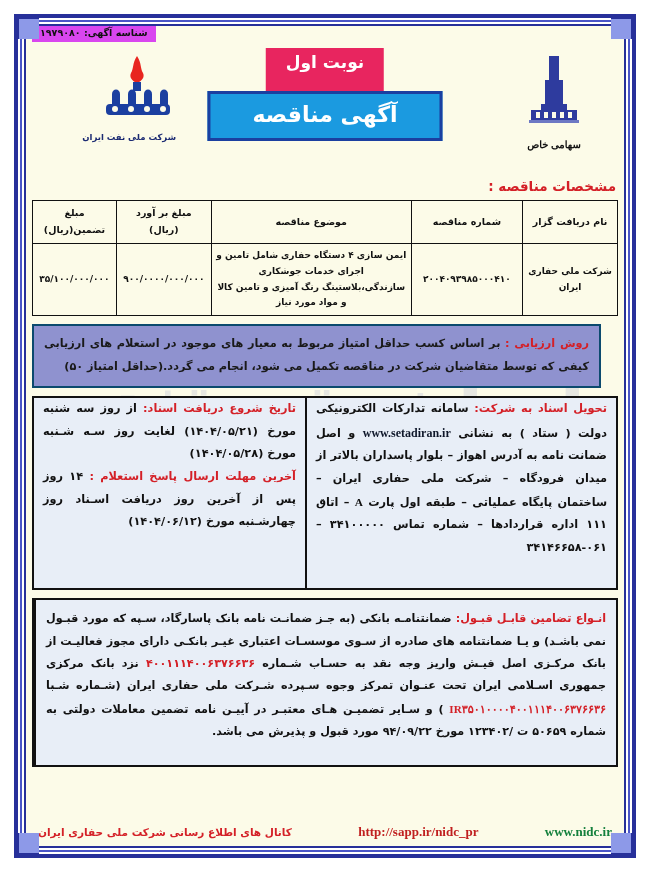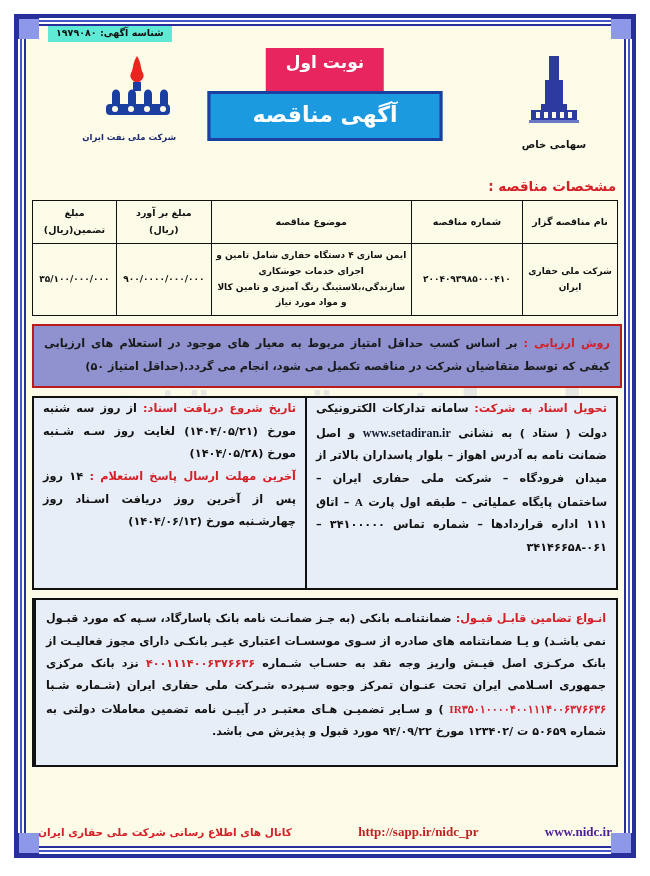--- a/index.html
+++ b/index.html
@@ -82,34 +82,34 @@
     letter-spacing:8px;
     pointer-events:none;
     z-index:1;
     white-space:nowrap;
   }
 
   
   .header{position:relative;height:150px;z-index:4;}
   .ad-id{
     position:absolute;
-    right:auto;left:22px;top:-2px;
-    background:#5eead4;
+    right:auto;left:6px;top:-2px;
+    background:#d946ef;
     color:#111;
     font-size:9.5px;
     font-weight:bold;
     padding:3px 8px 4px 8px;
     white-space:nowrap;
     letter-spacing:-0.2px;
   }
   .logo-left{
     position:absolute;left:30px;top:28px;width:120px;text-align:right;
   }
   .logo-right{
-    position:absolute;right:10px;top:26px;width:120px;text-align:center;
+    position:absolute;right:10px;top:26px;width:120px;text-align:center;font-family:Liberation Serif, serif;
   }
   .logo-caption{
     font-size:8.5px;font-weight:bold;color:#1b2a72;margin-top:2px;
   }
   .logo-caption.sahami{font-size:10px;color:#111;margin-top:3px;}
 
   .round-label{
     position:absolute;left:50%;transform:translateX(-50%);
     top:22px;
     background:#e8255f;
@@ -158,23 +158,23 @@
   .col-name{width:16%;}
   .col-num{width:19%;}
   .col-subject{width:35%;}
   .col-est{width:16%;}
   .col-guar{width:14%;}
   .subject-cell{line-height:2.1;font-size:8.3px;font-weight:bold;}
 
   
   .eval-band{
     position:relative;z-index:4;
-    margin:8px 2px 0 6px;
+    margin:8px 23px 0 6px;
     background:#8f92cf;
-    border:2px solid #b91c1c;
+    border:2px solid #0c4a6e;
     padding:7px 10px 8px 10px;
     font-size:11.3px;
     font-weight:bold;
     color:#1a1a1a;
     line-height:2.0;
     text-align:justify;
   }
   .eval-band .lbl{color:#d42027;}
 
   
@@ -229,21 +229,21 @@
     position:absolute;
     left:0;right:0;bottom:2px;
     z-index:4;
     display:flex;
     align-items:center;
     justify-content:space-between;
     padding:4px 12px 4px 12px;
     background:#fcfbe8;
   }
   .footer .fa-text{color:#d42027;font-weight:bold;font-size:10.5px;text-align:center;}
-  .footer .lnk{color:#4c1d95;font-weight:bold;font-family:"Liberation Serif",serif;font-size:13px;direction:ltr;}
+  .footer .lnk{color:#15803d;font-weight:bold;font-family:"Liberation Serif",serif;font-size:13px;direction:ltr;}
   .footer .lnk2{color:#c01f1f;font-weight:bold;font-family:"Liberation Serif",serif;font-size:13px;direction:ltr;}
 </style>
 </head>
 <body>
 
 <div class="page">
 
   <div class="frame-outer"></div>
   <div class="frame-mid"></div>
   <div class="frame-inner"></div>
@@ -296,21 +296,21 @@
 
       <div class="round-label">نوبت اول</div>
       <div class="tender-title">آگهی مناقصه</div>
     </div>
 
     <div class="specs-heading">مشخصات مناقصه :</div>
 
     <table class="main">
       <thead>
         <tr>
-          <th class="col-name">نام مناقصه گزار</th>
+          <th class="col-name">نام دریافت گزار</th>
           <th class="col-num">شماره مناقصه</th>
           <th class="col-subject">موضوع مناقصه</th>
           <th class="col-est">مبلغ بر آورد (ریال)</th>
           <th class="col-guar">مبلغ تضمین(ریال)</th>
         </tr>
       </thead>
       <tbody>
         <tr>
           <td>شرکت ملی حفاری ایران</td>
           <td>۲۰۰۴۰۹۳۹۸۵۰۰۰۴۱۰</td>

